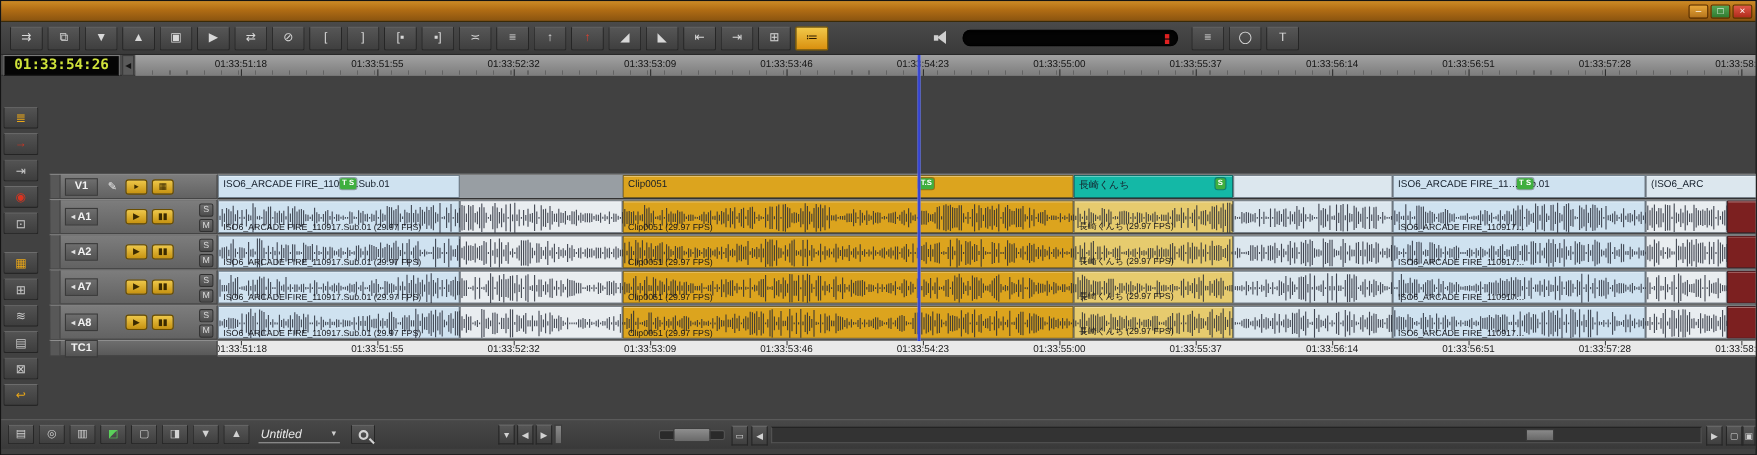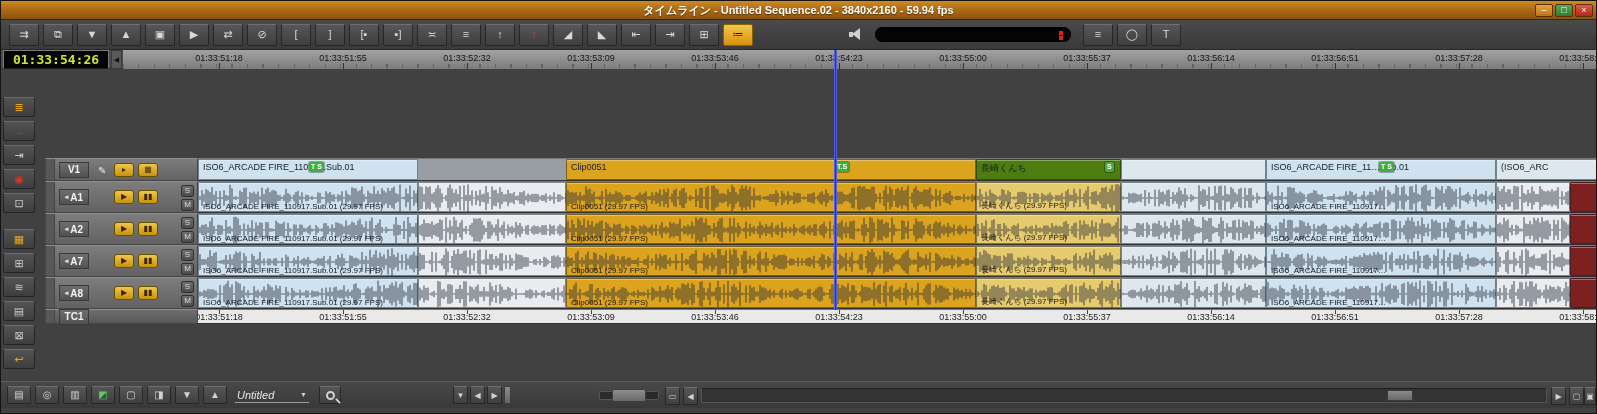--- a/index.html
+++ b/index.html
@@ -133,21 +133,20 @@
   .sq{width:15px;height:18px}
   #corner-1{position:absolute;left:1568px;top:5px}
   #corner-2{position:absolute;left:1583px;top:5px;width:12px}
 </style>
 </head>
 <body>
 
 <div id="window">
 
   <div id="titlebar">
-    <span class="title">タイムライン - Untitled Sequence.02 - 3840x2160 - 59.94 fps</span>
     <div id="wincontrols">
       <div class="wbtn min">–</div>
       <div class="wbtn max">□</div>
       <div class="wbtn close">×</div>
     </div>
   </div>
 
   <div id="toolbar">
     <div id="toolbar-buttons">
         <div class="tbtn">⇉</div>
@@ -246,21 +245,21 @@
         </div>
         <div class="tcontent">
           <div class="clip" style="left: 0px; width: 220px; background: rgb(207, 226, 240);">
             <div class="vlabel">ISO6_ARCADE FIRE_110917.Sub.01</div>
             <div class="badge" style="left: 110px; background: rgb(63, 175, 63);">T S</div>
           </div>
           <div class="clip" style="left: 368px; width: 410px; background: rgb(220, 164, 30); text-decoration: underline;">
             <div class="vlabel">Clip0051</div>
             <div class="badge" style="left: 268px; background: rgb(63, 175, 63);">T.S</div>
           </div>
-          <div class="clip" style="left: 778px; width: 145px; background: #4d7c0f;">
+          <div class="clip" style="left: 778px; width: 145px; background: #14b8a6;">
             <div class="vlabel">長崎くんち</div>
             <div class="badge" style="left: 128px; background: rgb(63, 175, 63);">S</div>
           </div>
           <div class="clip" style="left: 923px; width: 145px; background: rgb(220, 231, 238);"></div>
           <div class="clip" style="left: 1068px; width: 230px; background: rgb(207, 226, 240);">
             <div class="vlabel">ISO6_ARCADE FIRE_11…Sub.01</div>
             <div class="badge" style="left: 112px; background: rgb(63, 175, 63);">T S</div>
           </div>
           <div class="clip" style="left: 1298px; width: 102px; background: rgb(220, 231, 238);">
             <div class="vlabel">(ISO6_ARC</div>

